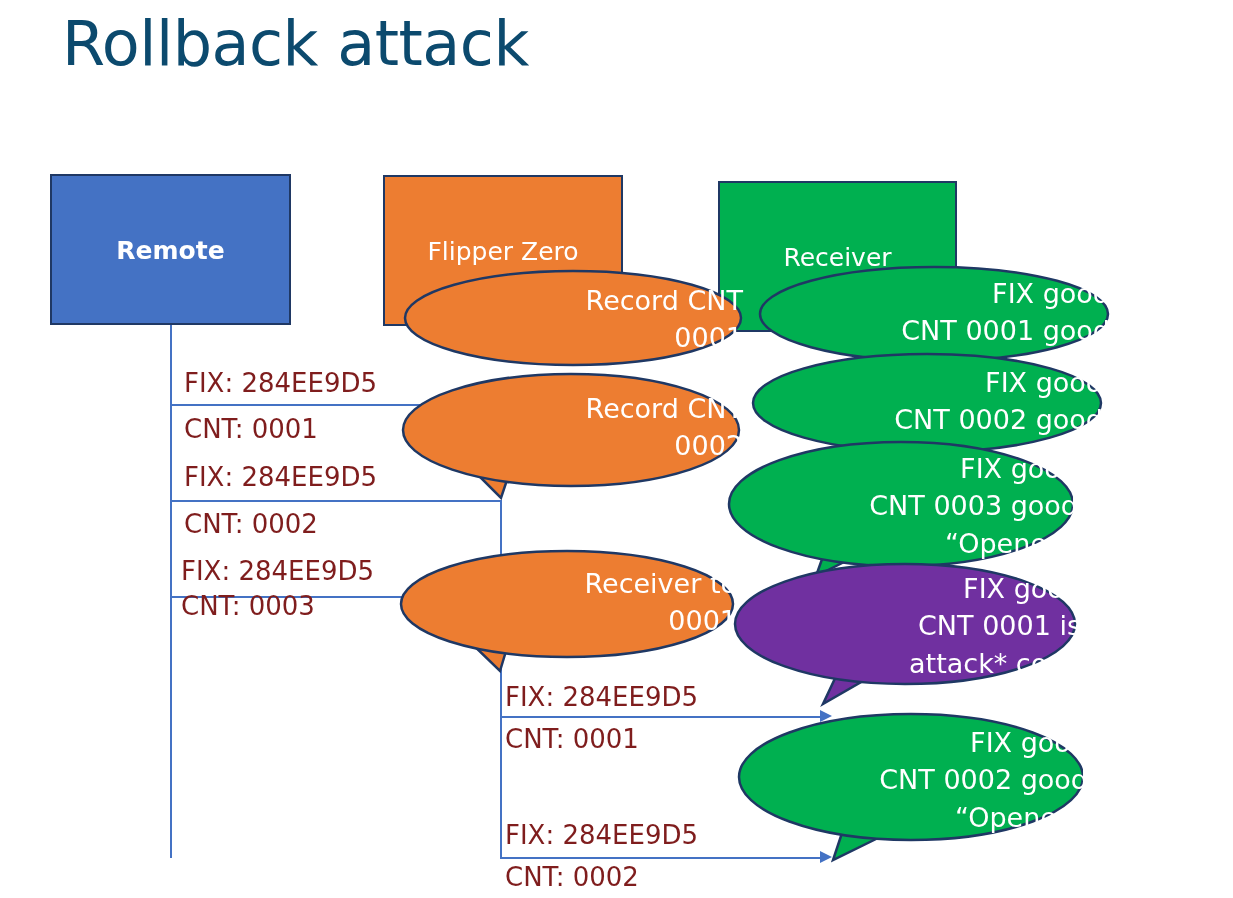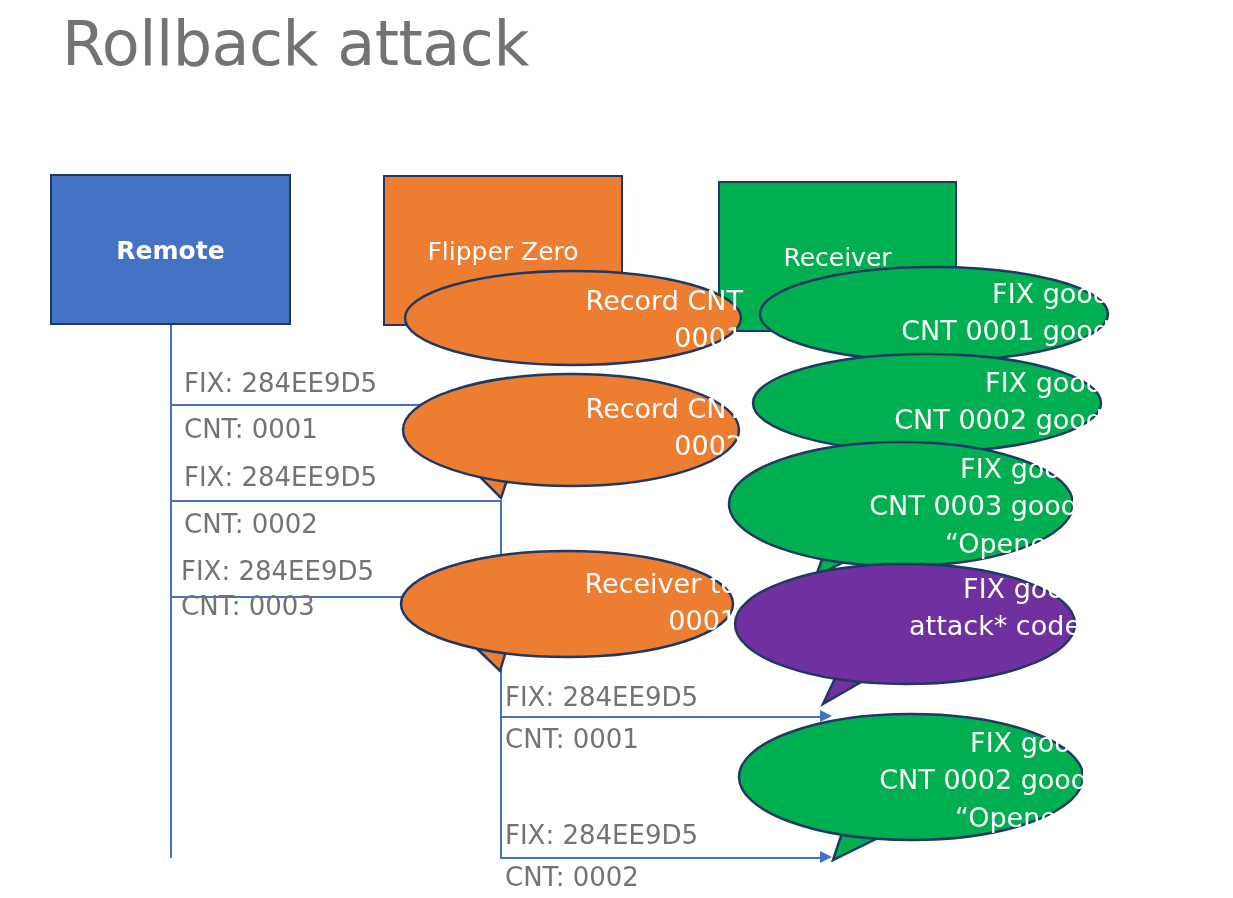--- a/index.html
+++ b/index.html
@@ -14,21 +14,21 @@
     background: #ffffff;
     overflow: hidden;
     font-family: "DejaVu Sans", "Liberation Sans", sans-serif;
   }
   #slide-title {
     position: absolute;
     left: 62px;
     top: 8px;
     font-size: 62px;
     line-height: 1.15;
-    color: #737373;
+    color: #0c4a6e;
     font-weight: 400;
     letter-spacing: -0.5px;
     white-space: nowrap;
   }
   .actor-box {
     position: absolute;
     border: 2px solid #1f3864;
     box-sizing: border-box;
     color: #ffffff;
     font-size: 25px;
@@ -68,21 +68,21 @@
     text-align: right;
     color: #ffffff;
     font-size: 27px;
     line-height: 1.38;
     pointer-events: none;
   }
 
   
   .msg-label {
     position: absolute;
-    color: #737373;
+    color: #7f1d1d;
     font-size: 26px;
     white-space: nowrap;
   }
 </style>
 </head>
 <body>
 
 <div id="slide">
 
   <div id="slide-title">Rollback attack</div>
@@ -193,20 +193,21 @@
     </div>
   </div>
 
   <div class="callout" style="left:733px; top:562px; width:348px; height:145px; z-index:8;">
     <svg width="348" height="147" viewBox="0 0 348 147">
       <path d="M 105 110 L 90 142 L 135 116 Z" fill="#7030A0" stroke="#1F3864" stroke-width="2.5"></path>
       <ellipse cx="172" cy="62" rx="170" ry="60" fill="#7030A0" stroke="#1F3864" stroke-width="2.5"></ellipse>
     </svg>
     <div class="ctext" style="top:8px;">
       <div>FIX good</div>
+      <div>CNT 0001 is</div>
       <div>attack* code</div>
     </div>
   </div>
 
   <div class="callout" style="left:738px; top:712px; width:350px; height:150px; z-index:7;">
     <svg width="350" height="152" viewBox="0 0 350 152">
       <path d="M 105 118 L 95 148 L 140 126 Z" fill="#00B050" stroke="#1F3864" stroke-width="2.5"></path>
       <ellipse cx="173" cy="65" rx="172" ry="63" fill="#00B050" stroke="#1F3864" stroke-width="2.5"></ellipse>
     </svg>
     <div class="ctext" style="top:12px;">

